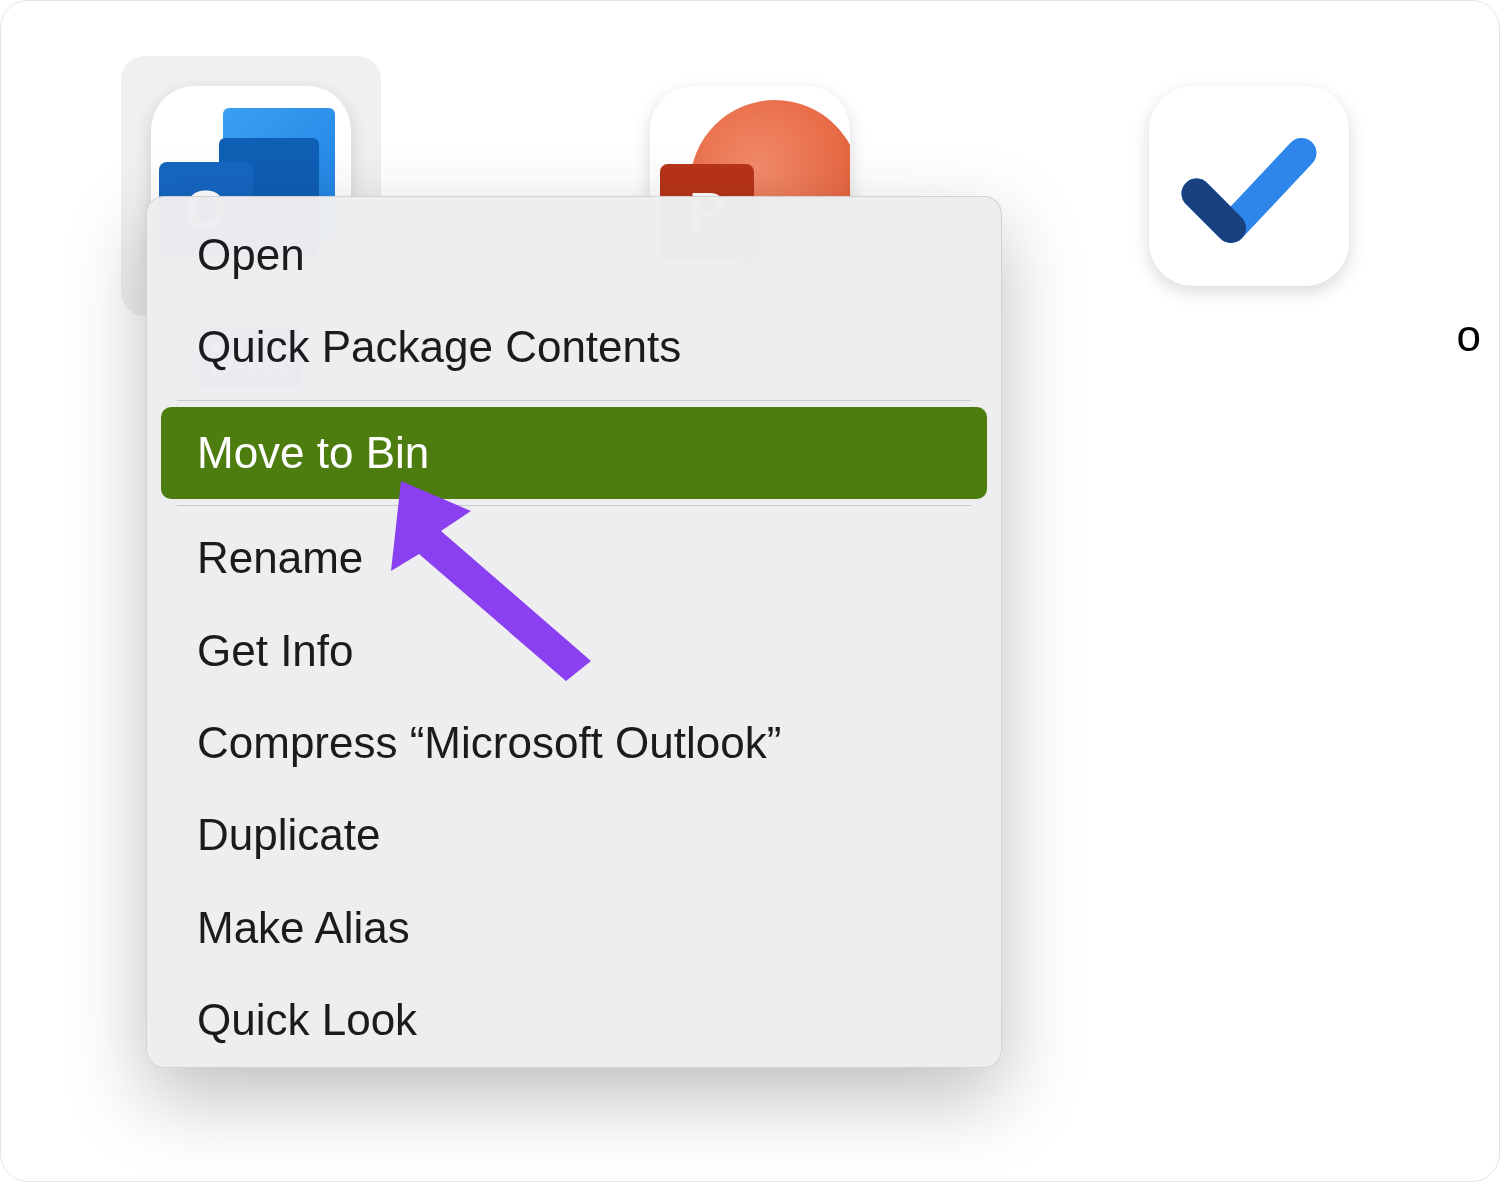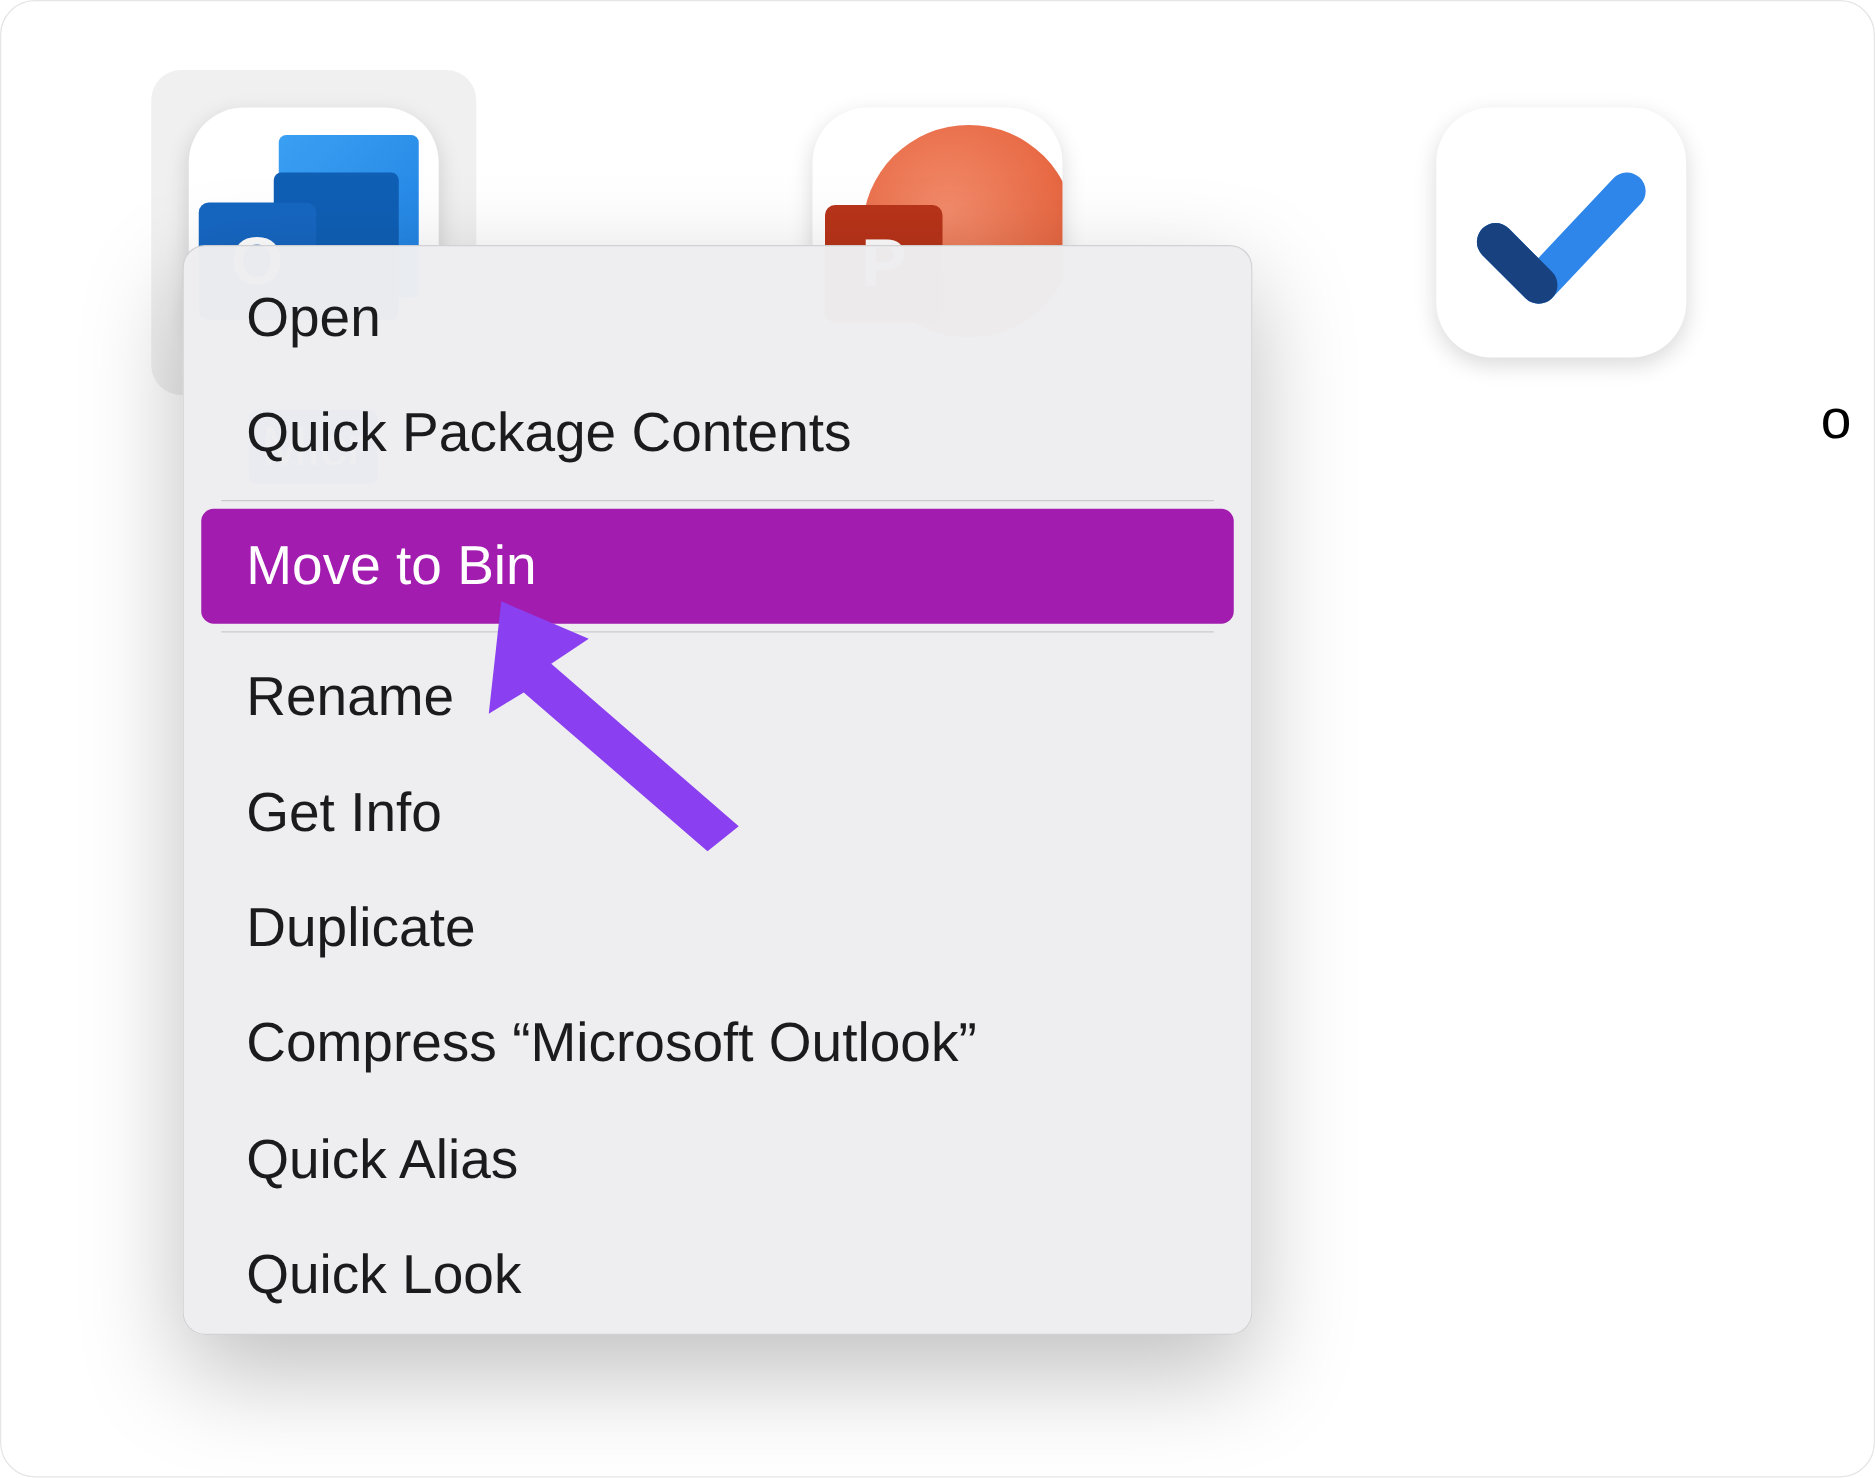--- a/index.html
+++ b/index.html
@@ -154,21 +154,21 @@
   .menu-item {
     font-size: 44px;
     line-height: 1.1;
     padding: 22px 36px;
     color: #1b1b1d;
     cursor: default;
     border-radius: 10px;
     margin: 0 14px;
   }
   .menu-item.highlight {
-    background: #a21caf;
+    background: #4d7c0f;
     color: #ffffff;
   }
   .menu-sep {
     height: 1px;
     background: rgba(0,0,0,0.15);
     margin: 6px 30px;
   }
 
   
   .arrow-svg {
@@ -235,23 +235,23 @@
   <div class="menu-item">Quick Package Contents</div>
 
   <div class="menu-sep"></div>
 
   <div class="menu-item highlight">Move to Bin</div>
 
   <div class="menu-sep"></div>
 
   <div class="menu-item">Rename</div>
   <div class="menu-item">Get Info</div>
+  <div class="menu-item">Compress “Microsoft Outlook”</div>
   <div class="menu-item">Duplicate</div>
-  <div class="menu-item">Compress “Microsoft Outlook”</div>
-  <div class="menu-item">Quick Alias</div>
+  <div class="menu-item">Make Alias</div>
   <div class="menu-item">Quick Look</div>
 </div>
 
 <svg class="arrow-svg" width="260" height="220">
   <defs></defs>
   <g fill="#8a3ff0">
     <polygon points="30,20 100,50 70,70 220,200 195,220 48,93 20,110"></polygon>
   </g>
 </svg>
 

